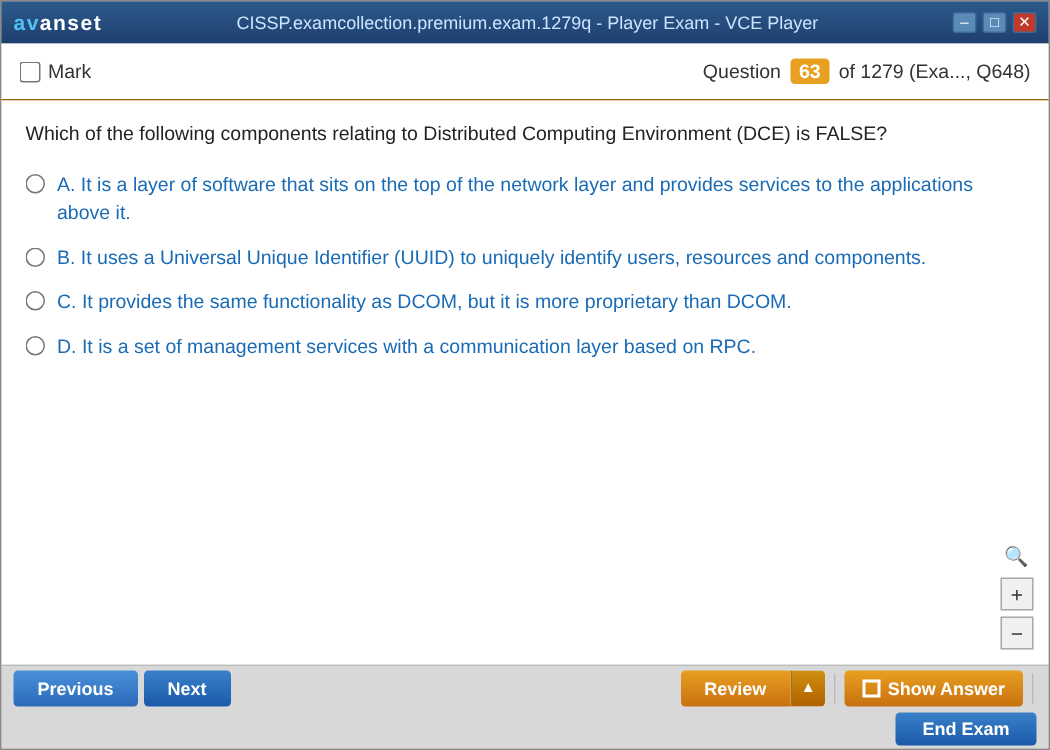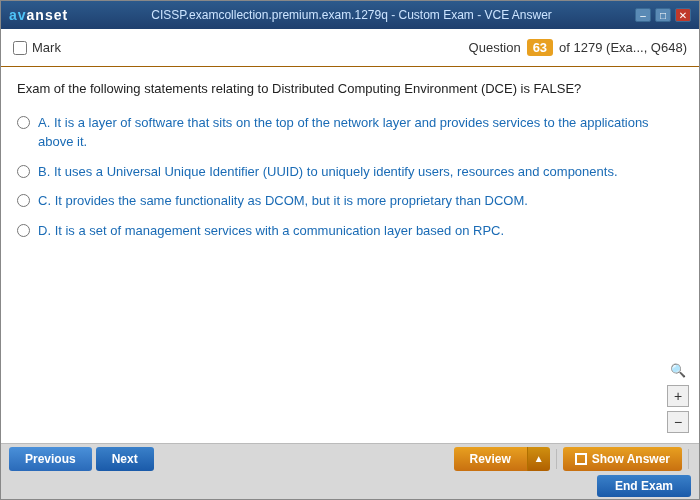--- a/index.html
+++ b/index.html
@@ -300,42 +300,42 @@
   </style>
 </head>
 <body>
 
 <div class="window">
 
   <div class="title-bar">
     <div class="title-bar-logo">
       <span class="av">av</span><span class="anset">anset</span>
     </div>
-    <div class="title-bar-title">CISSP.examcollection.premium.exam.1279q - Custom Exam - VCE Answer</div>
+    <div class="title-bar-title">CISSP.examcollection.premium.exam.1279q - Player Exam - VCE Player</div>
     <div class="title-bar-controls">
       <div class="title-btn">–</div>
       <div class="title-btn">□</div>
       <div class="title-btn close">✕</div>
     </div>
   </div>
 
   <div class="header-row">
     <div class="mark-checkbox">
       <input type="checkbox" style="">
       <span class="mark-label">Mark</span>
     </div>
     <div class="question-info">
       <span>Question</span>
       <span class="question-num-badge">63</span>
       <span>of 1279 (Exa..., Q648)</span>
     </div>
   </div>
 
   <div class="main-content">
-    <div class="question-text">Exam of the following statements relating to Distributed Computing Environment (DCE) is FALSE?</div>
+    <div class="question-text">Which of the following components relating to Distributed Computing Environment (DCE) is FALSE?</div>
 
     <div class="answer-option">
       <input type="radio" name="answer" style="">
       <span class="option-text">
         <span class="option-label">A. </span><span>It is a layer of software that sits on the top of the network layer and provides services to the applications above it.</span>
       </span>
     </div>
 
     <div class="answer-option">
       <input type="radio" name="answer" style="">

